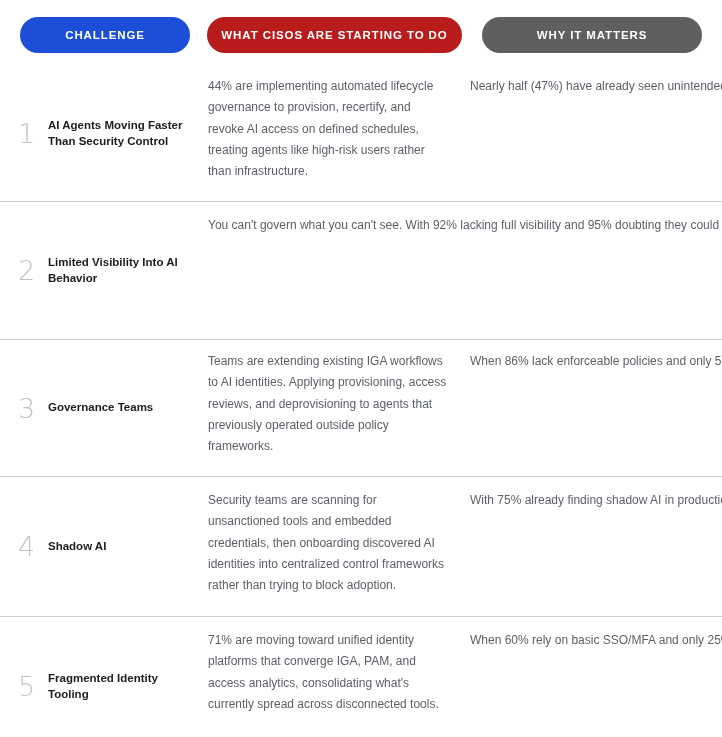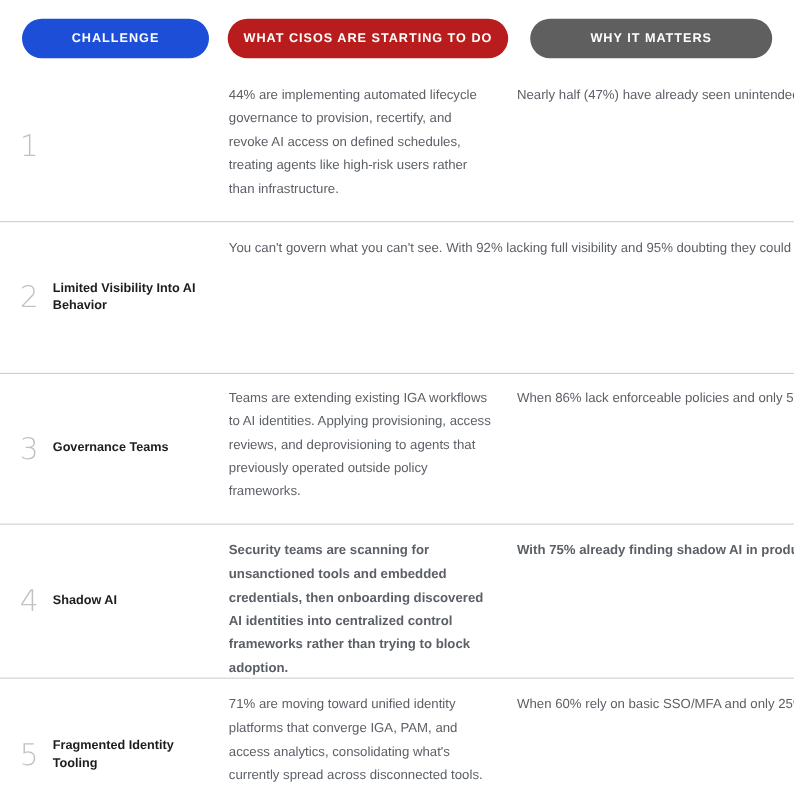--- a/index.html
+++ b/index.html
@@ -126,41 +126,42 @@
   
   .row-1 { height: 135px; }
   .row-2 { height: 138px; }
   .row-3 { height: 137px; }
   .row-4 { height: 140px; }
   .row-5 { height: 140px; }
 
   .row-1 .col-body { padding-top: 10px; }
   .row-2 .col-body { padding-top: 13px; }
   .row-3 .col-body { padding-top: 11px; }
-  .row-4 .col-body { padding-top: 13px; font-weight: bold; }
+  .row-4 .col-body { padding-top: 13px; }
   .row-5 .col-body { padding-top: 13px; }
 
   .col-challenge { height: 100%; }
 </style>
 </head>
 <body>
 
 <div class="page">
 
   <div class="header-row">
     <div class="pill pill-challenge">CHALLENGE</div>
     <div class="pill pill-doing">WHAT CISOS ARE STARTING TO DO</div>
     <div class="pill pill-matters">WHY IT MATTERS</div>
   </div>
 
   <div class="rows">
 
     <div class="row row-1">
       <div class="col-challenge">
         <div class="row-number">1</div>
+        <div class="row-title">AI Agents Moving Faster Than Security Control</div>
       </div>
       <div class="col-body">
         <p class="body-text">44% are implementing automated lifecycle governance to provision, recertify, and revoke AI access on defined schedules, treating agents like high-risk users rather than infrastructure.</p>
       </div>
       <div class="col-body last">
         <p class="body-text">Nearly half (47%) have already seen unintended AI behavior, and a third dealt with incidents in the past year. Reactive controls can't keep pace with systems that act autonomously.</p>
       </div>
     </div>
 
     <div class="row row-2">

